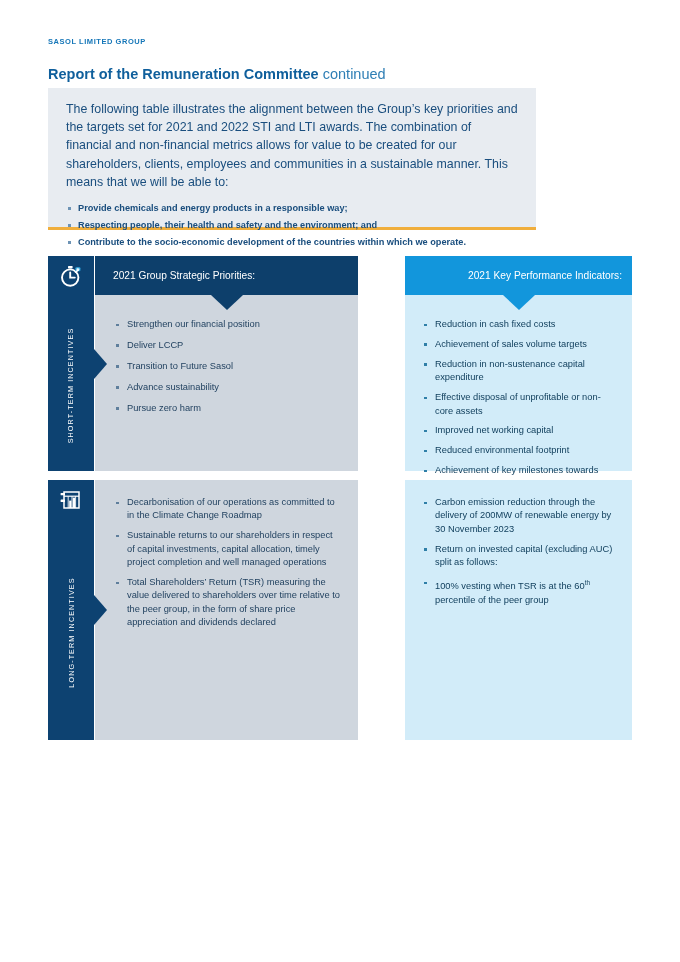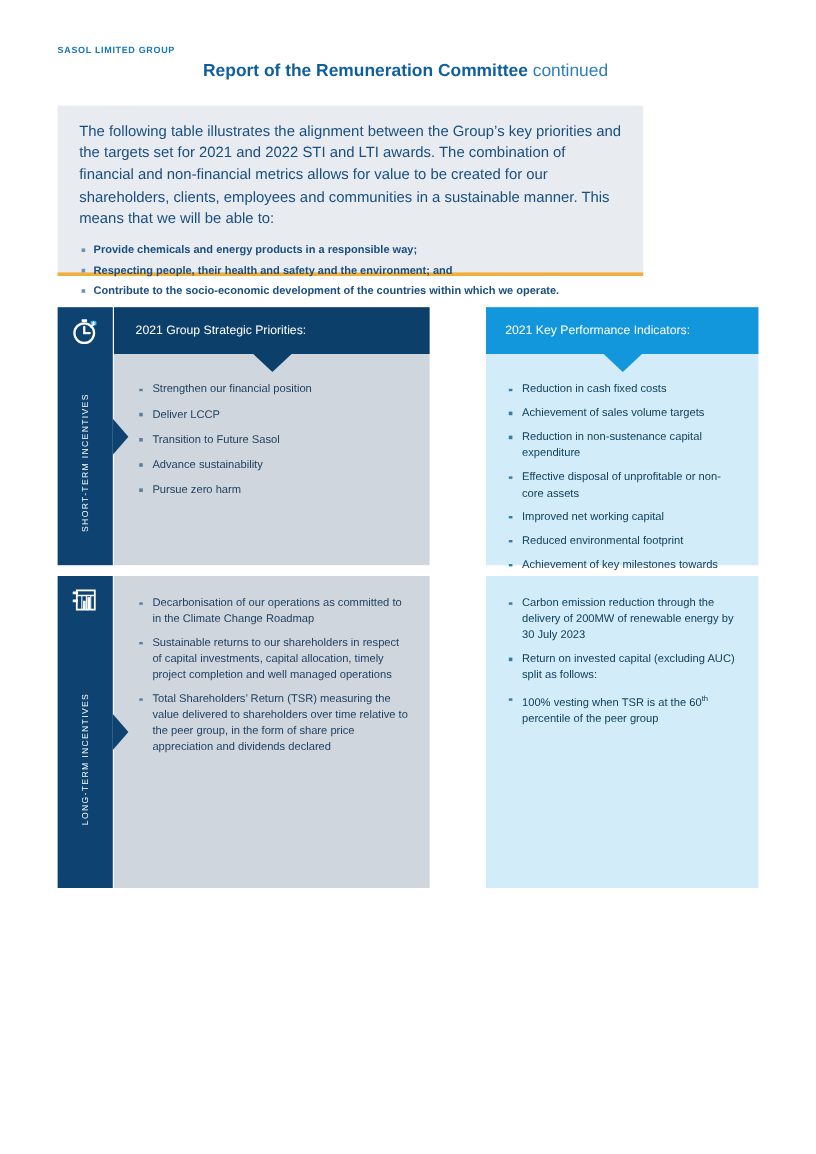--- a/index.html
+++ b/index.html
@@ -10,21 +10,21 @@
   }
   .page{position:relative;width:680px;height:962px;overflow:hidden;}
 
   
   .hdr{position:absolute;left:48px;top:36px;width:580px;}
   .hdr-eyebrow{
     font-size:7.5px;font-weight:bold;letter-spacing:0.55px;
     color:#1576b8;text-transform:uppercase;line-height:11px;
   }
   .hdr-title{
-    margin-top:3px;font-size:14.5px;line-height:19px;color:#10609c;text-align:center;
+    margin-top:18px;font-size:14.5px;line-height:19px;color:#10609c;
   }
   .hdr-title b{font-weight:bold;color:#0f5f9c;}
   .hdr-title span.cont{font-weight:normal;color:#2f7fb5;}
 
   
   .intro{
     position:absolute;left:48px;top:88px;width:488px;height:142px;
     background:#e8ecf1;border-bottom:3px solid #f0ae3c;
     box-sizing:border-box;
   }
@@ -82,21 +82,21 @@
     background:#d2ecf9;
   }
   .row.lti .colR{width:227px;}
 
   .capL{
     position:absolute;left:0;top:0;width:100%;height:39px;
     background:#0d3f6b;box-sizing:border-box;
   }
   .capR{
     position:absolute;left:0;top:0;width:100%;height:39px;
-    background:#1296dc;box-sizing:border-box;
+    background:#1296dc;box-sizing:border-box;padding-left:47px;
   }
   .cap-txt{
     font-size:10.2px;color:#ffffff;line-height:39px;padding-left:18px;
   }
   .capR .cap-txt{padding-left:16px;}
   .cap-caret{
     position:absolute;left:50%;margin-left:-16px;top:39px;
     width:0;height:0;border-left:16px solid transparent;
     border-right:16px solid transparent;
   }
@@ -241,21 +241,21 @@
             <li>Decarbonisation of our operations as committed to in the Climate Change Roadmap</li>
             <li>Sustainable returns to our shareholders in respect of capital investments, capital allocation, timely project completion and well managed operations</li>
             <li>Total Shareholders’ Return (TSR) measuring the value delivered to shareholders over time relative to the peer group, in the form of share price appreciation and dividends declared</li>
           </ul>
         </div>
       </div>
 
       <div class="colR">
         <div class="bodyR" style="top:14px;">
           <ul class="blist">
-            <li>Carbon emission reduction through the delivery of 200MW of renewable energy by 30 July 2023</li>
+            <li>Carbon emission reduction through the delivery of 200MW of renewable energy by 30 November 2023</li>
             <li>
               <span>Return on invested capital (excluding AUC) split as follows:</span>
             </li>
             <li><span>100% vesting when TSR is at the 60</span><sup>th</sup><span> percentile of the peer group</span></li>
           </ul>
         </div>
       </div>
     </div>
 
   </div>

